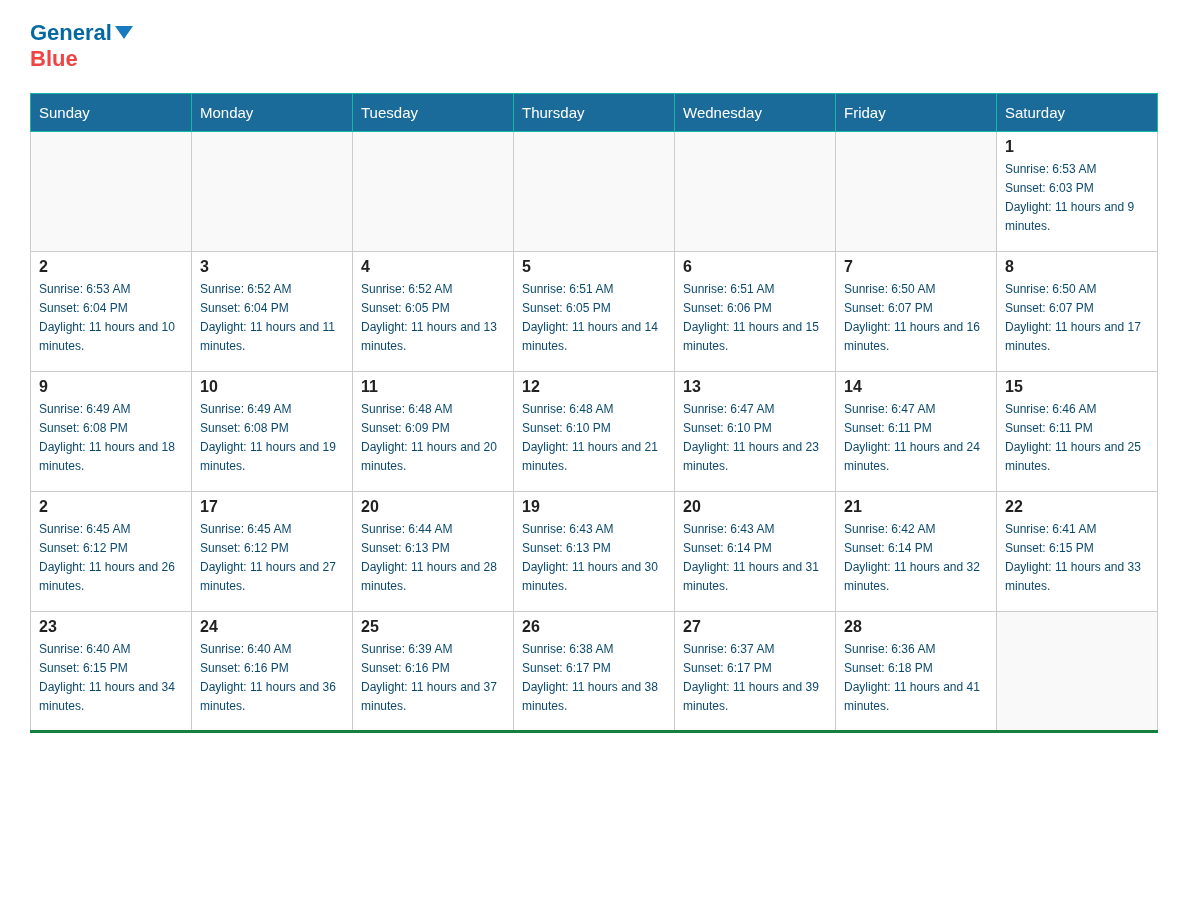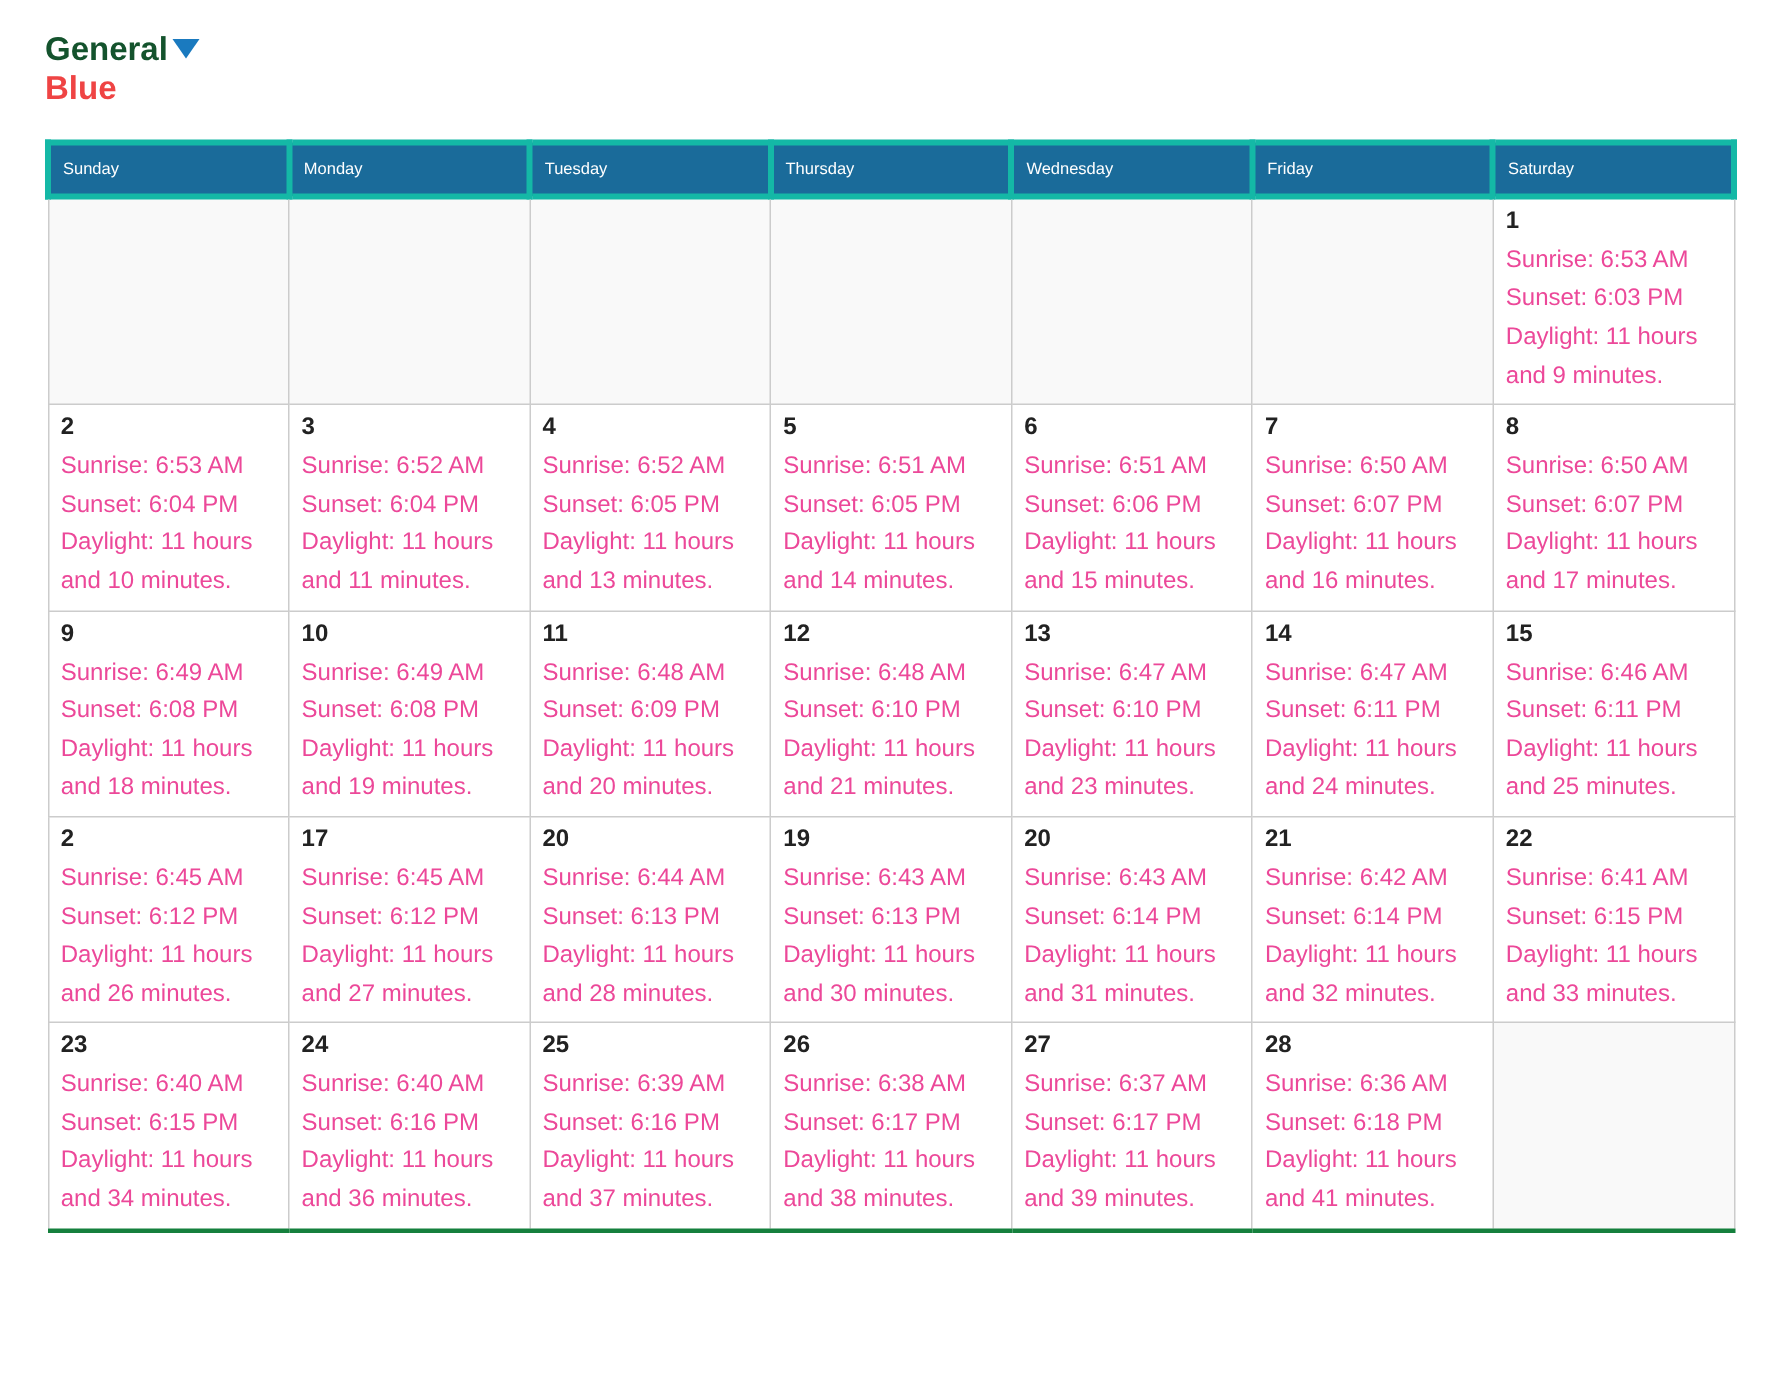--- a/index.html
+++ b/index.html
@@ -15,21 +15,21 @@
       align-items: flex-start;
       margin-bottom: 20px;
     }
     .logo {
       display: flex;
       flex-direction: column;
       font-size: 22px;
       font-weight: bold;
       line-height: 1.2;
     }
-    .logo-general { color: #14532d; }
+    .logo-general { color: #0369a1; }
     .logo-blue { color: #ef4444; }
     .logo-triangle {
       display: inline-block;
       width: 0; height: 0;
       border-left: 9px solid transparent;
       border-right: 9px solid transparent;
       border-top: 13px solid #1a7abf;
       margin-left: 3px;
       vertical-align: middle;
       position: relative;
@@ -50,42 +50,42 @@
     }
     .calendar {
       width: 100%;
       border-collapse: collapse;
     }
     .calendar th {
       background-color: #1a6b9a;
       color: #fff;
       text-align: left;
       padding: 10px 8px;
-      font-size: 11px;
+      font-size: 15px;
       font-weight: normal;
-      border: 4px solid #14b8a6;
+      border: 1px solid #14b8a6;
     }
     .calendar td {
       border: 1px solid #ccc;
       vertical-align: top;
       padding: 6px 8px;
       width: 14.28%;
       min-height: 100px;
       height: 120px;
     }
     .day-num {
       font-size: 16px;
       font-weight: bold;
       color: #222;
       display: block;
       margin-bottom: 4px;
     }
     .day-info {
-      font-size: 16px;
-      color: #ec4899;
+      font-size: 12px;
+      color: #0c4a6e;
       line-height: 1.6;
     }
     .empty-cell {
       background: #f9f9f9;
     }
     tr:last-child td {
       border-bottom: 3px solid #15803d;
     }
   </style>
 </head>

